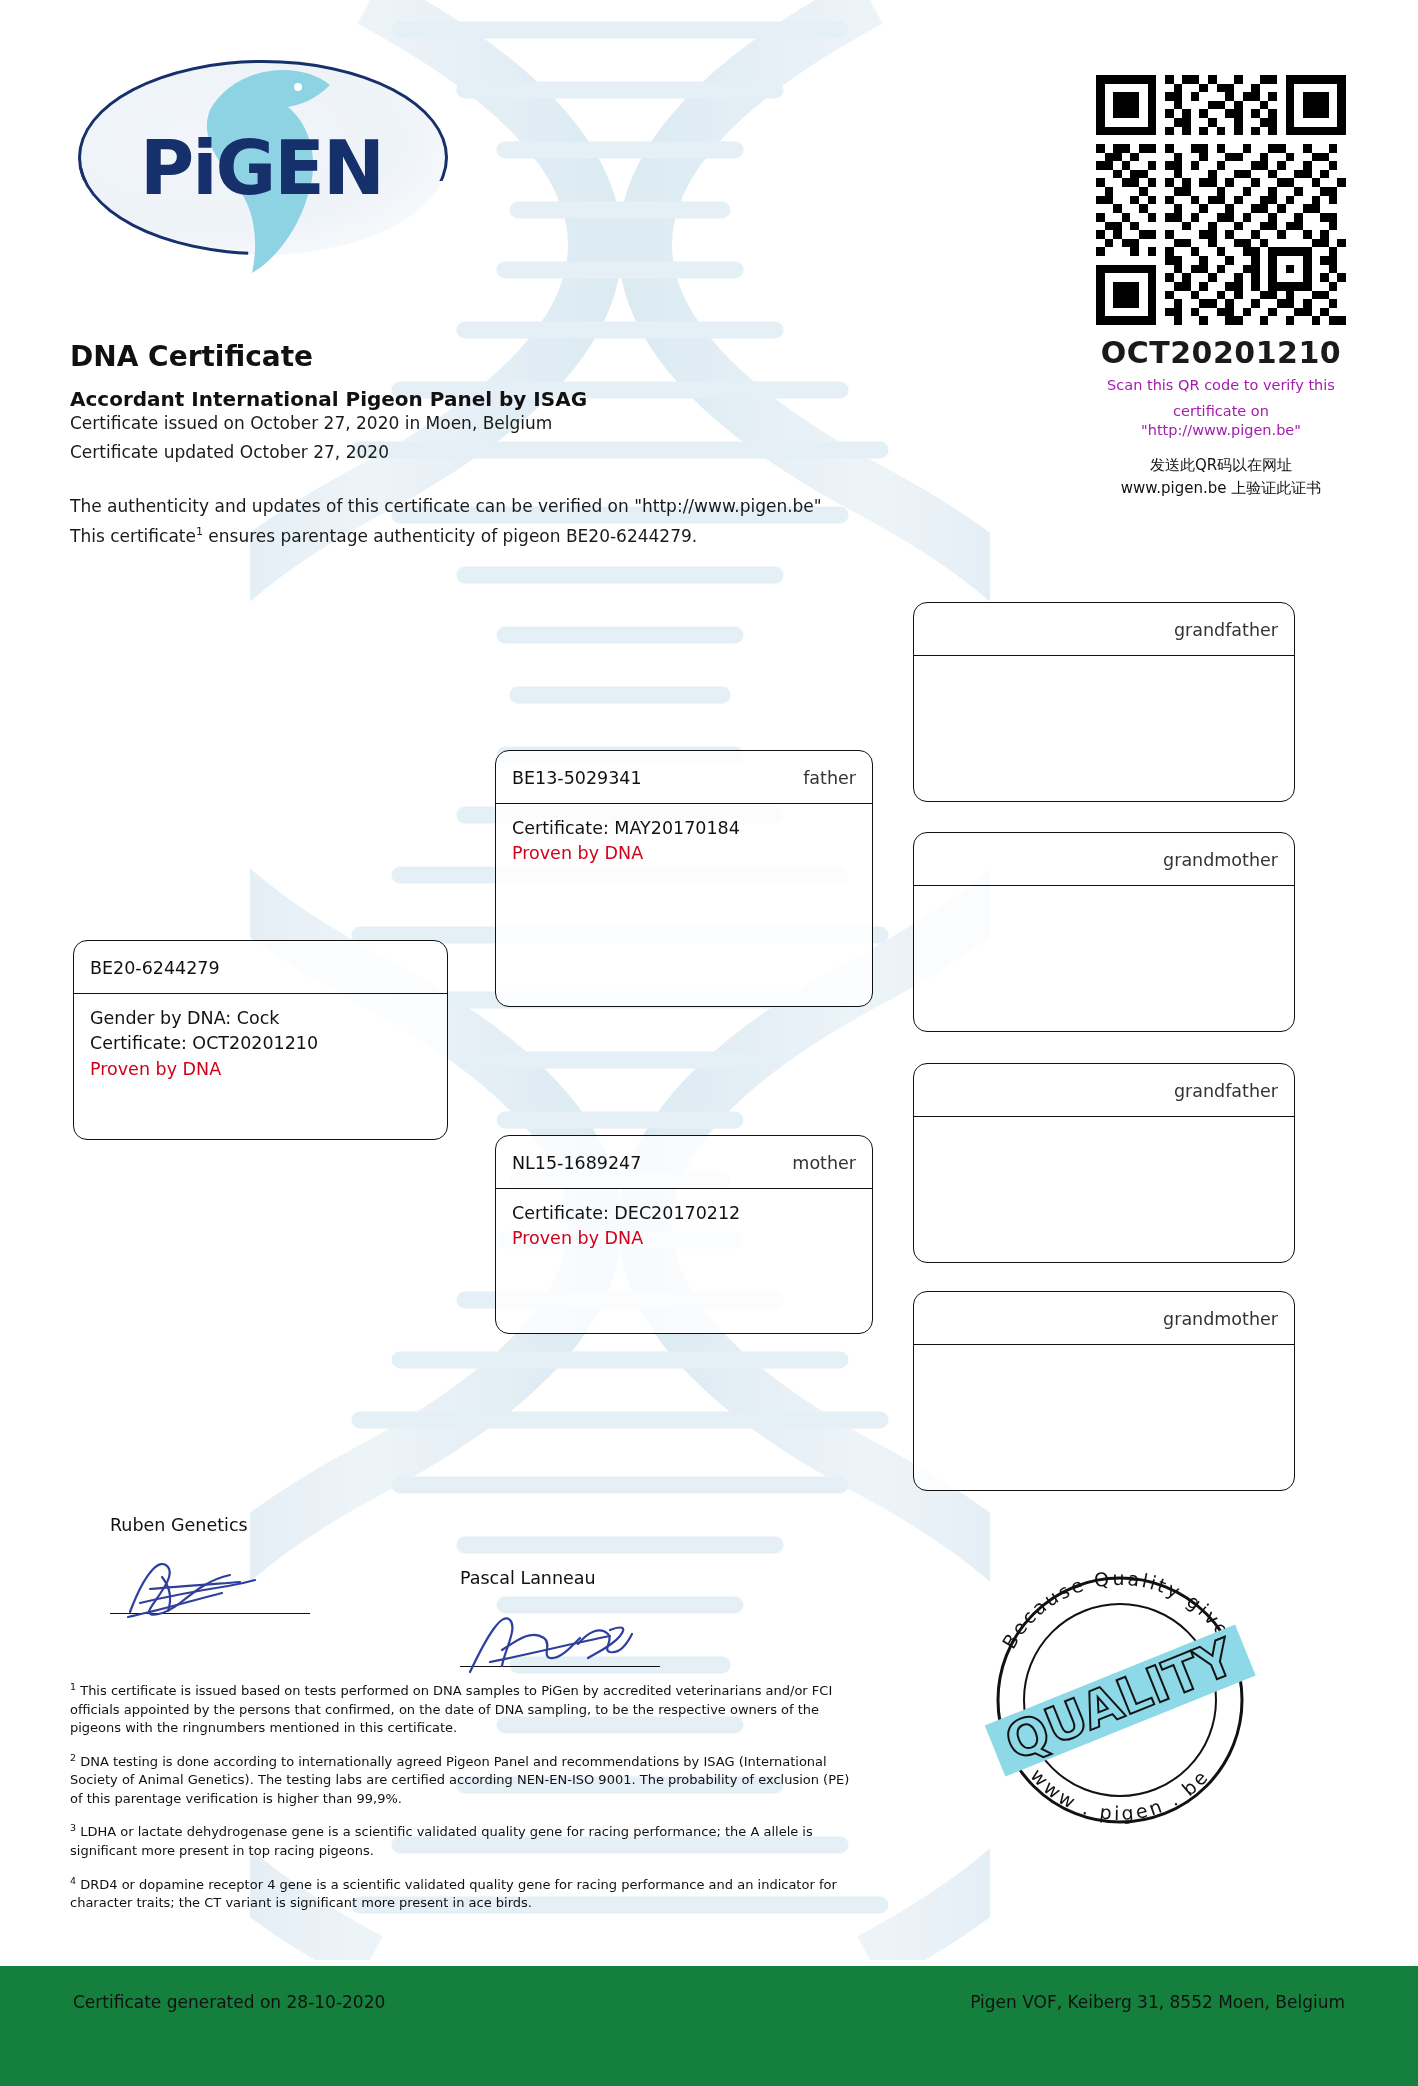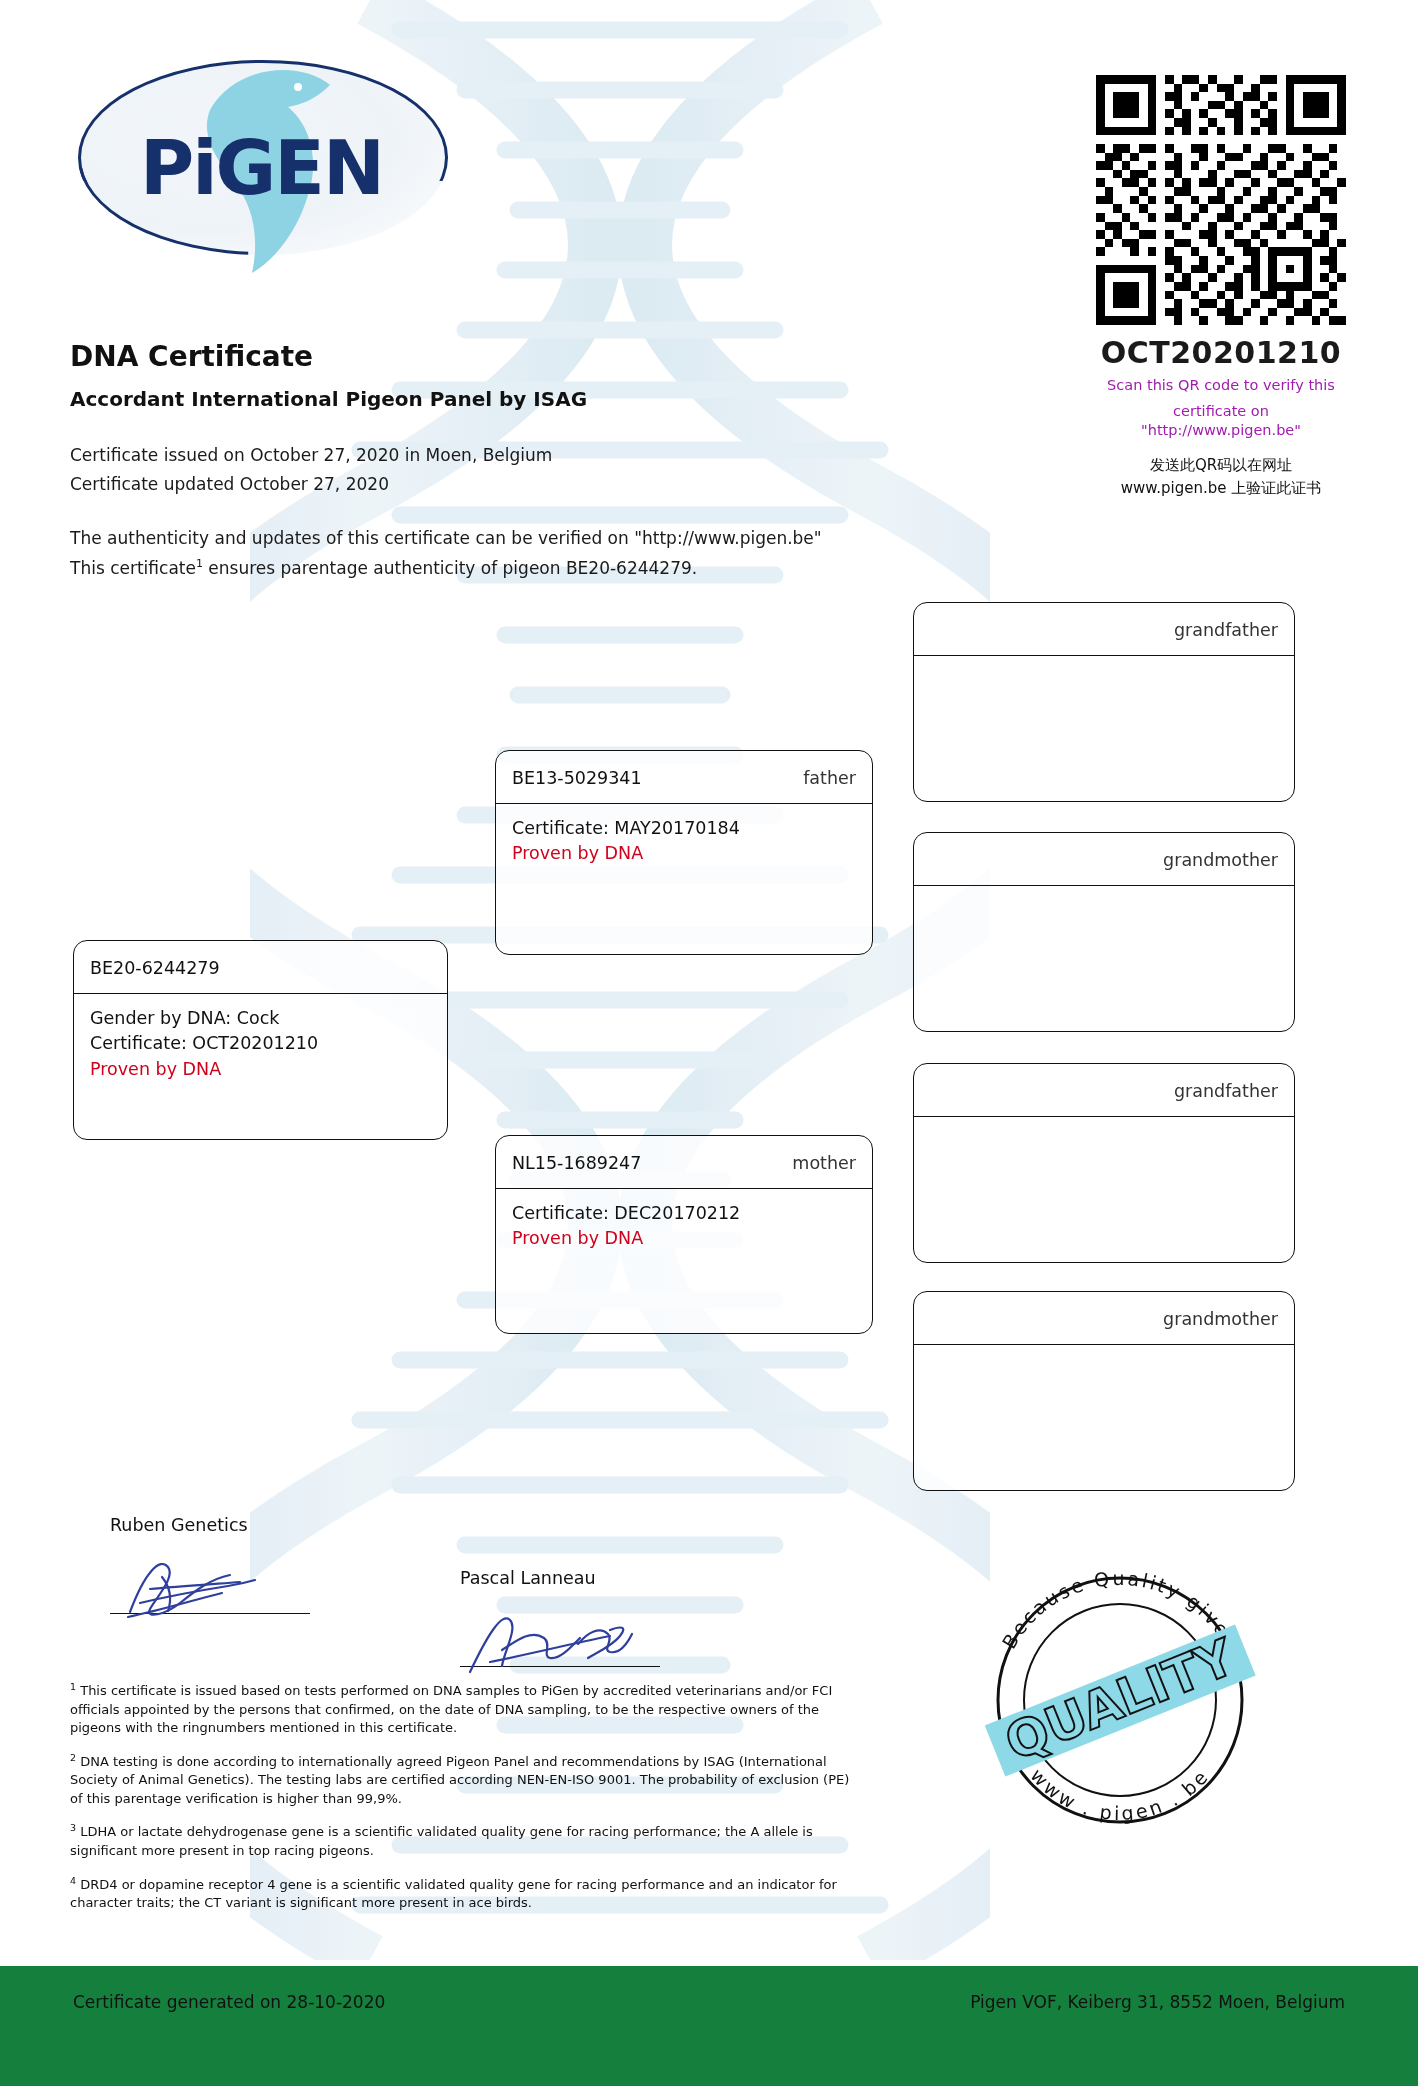--- a/index.html
+++ b/index.html
@@ -56,21 +56,21 @@
     font-size:30px; font-weight:bold; color:#1a1a1a;
     letter-spacing:0.5px; margin-top:10px; font-family:"DejaVu Sans", sans-serif;
   }
   .qr-sub { font-size:14.5px; color:#a21caf; line-height:1.35; margin-top:6px; }
   .qr-cn { font-size:15px; color:#111; line-height:1.4; margin-top:14px; }
 
   
   .heading { position:absolute; left:70px; top:340px; }
   .h-title { font-size:28px; font-weight:bold; color:#111; }
   .h-sub { font-size:20px; font-weight:bold; color:#111; margin-top:14px; }
-  .h-line { font-size:17px; color:#1a1a1a; margin-top:32px; line-height:1.45; }
+  .h-line { font-size:17px; color:#1a1a1a; margin-top:0; line-height:1.45; }
   .h-para { font-size:17px; color:#1a1a1a; margin-top:30px; line-height:1.5; }
   .h-para sup { font-size:11px; }
 
   
   .box {
     position:absolute;
     border:1.6px solid #111;
     border-radius:14px;
     background:rgba(255,255,255,0.80);
   }
@@ -80,21 +80,21 @@
   }
   .box .hdr .id { font-size:17.5px; color:#111; }
   .box .hdr .rel { font-size:17.5px; color:#333; }
   .box .sep { border-top:1.6px solid #111; margin-top:8px; }
   .box .body { padding:12px 16px; font-size:17.5px; color:#111; line-height:1.45; }
   .box .dna { color:#d0021b; }
 
   
   #box-self { left:73px; top:940px; width:375px; height:200px; }
   
-  #box-father { left:495px; top:750px; width:378px; height:205px; }
+  #box-father { left:495px; top:750px; width:378px; height:257px; }
   #box-mother { left:495px; top:1135px; width:378px; height:199px; }
   
   #box-gf1 { left:913px; top:602px; width:382px; height:200px; }
   #box-gm1 { left:913px; top:832px; width:382px; height:200px; }
   #box-gf2 { left:913px; top:1063px; width:382px; height:200px; }
   #box-gm2 { left:913px; top:1291px; width:382px; height:200px; }
   .box.empty .hdr { justify-content:flex-end;text-align:center; }
 
   
   .sig { position:absolute; }

